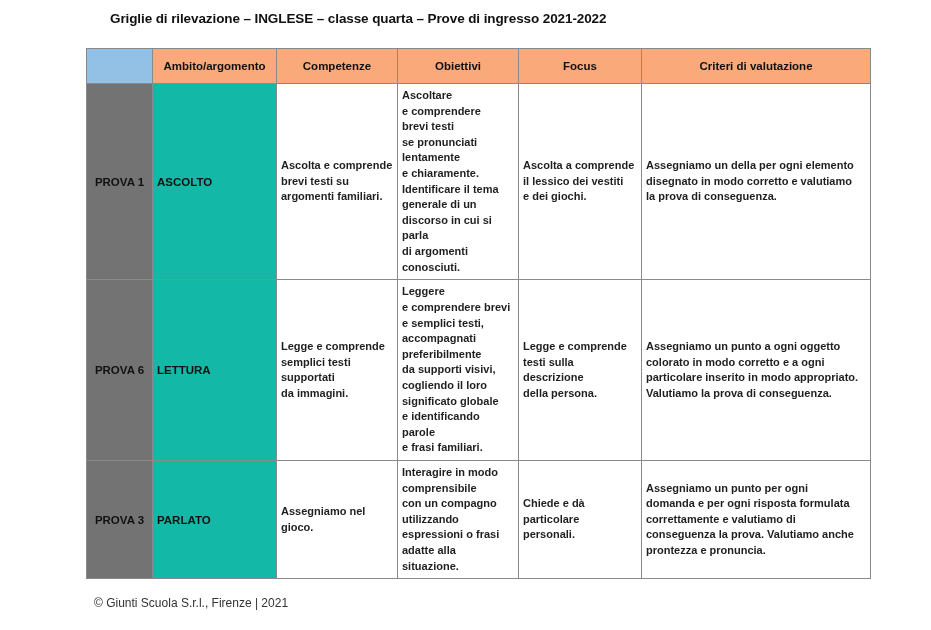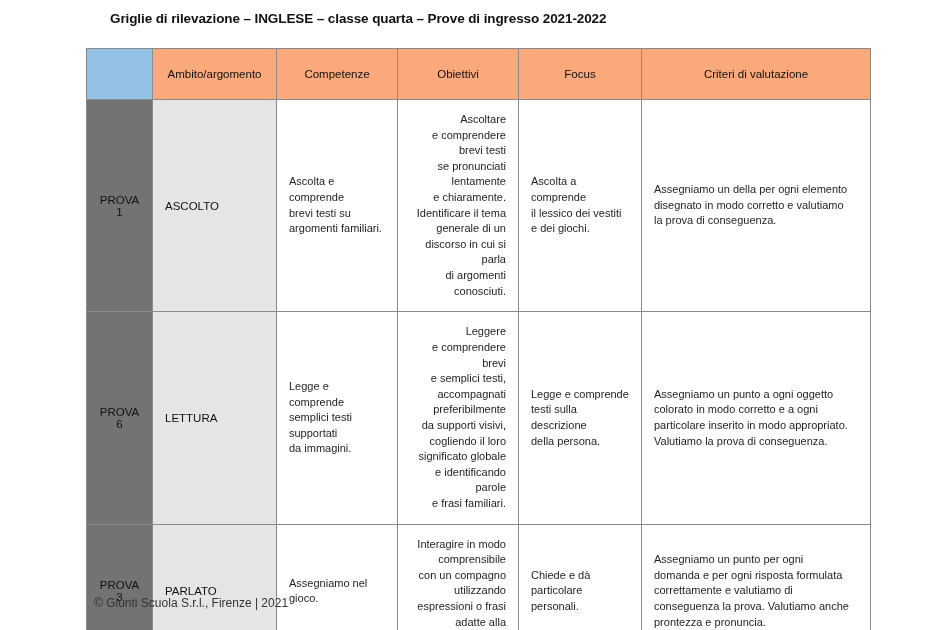--- a/index.html
+++ b/index.html
@@ -32,23 +32,23 @@
     position: absolute;
     left: 86px;
     top: 48px;
     width: 784px;
     border-collapse: collapse;
     table-layout: fixed;
   }
 
   .grid-table td, .grid-table th {
     border: 1px solid #8a8a8a;
-    padding: 12px;
+    padding: 4px;
     vertical-align: middle;
-    font-weight: normal;
+    font-weight: bold;
   }
 
   
   .col-prova  { width: 66px; }
   .col-ambito { width: 124px; }
   .col-comp   { width: 121px; }
   .col-obiet  { width: 121px; }
   .col-focus  { width: 123px; }
   .col-criteri{ width: 229px; }
 
@@ -69,37 +69,36 @@
 
   
   .cell-prova {
     background: #737373;
     text-align: center;
     font-size: 11.5px;
     font-weight: bold;
     color: #111111;
   }
   .cell-ambito {
-    background: #e5e5e5;
+    background: #14b8a6;
     padding-left: 11px;
     font-size: 11.5px;
     font-weight: bold;
     color: #111111;
   }
   .cell-text {
     background: #ffffff;
     padding: 6px 7px 6px 8px;
     font-size: 11px;
     line-height: 1.42;
     color: #1f1f1f;
     white-space: pre-line;
   }
   .cell-text.top-align {
     vertical-align: top;
-    text-align: right;
   }
 
   .row-1 { height: 170px; }
   .row-2 { height: 155px; }
   .row-3 { height: 95px; }
 
   .footer-note {
     position: absolute;
     left: 94px;
     top: 596px;

